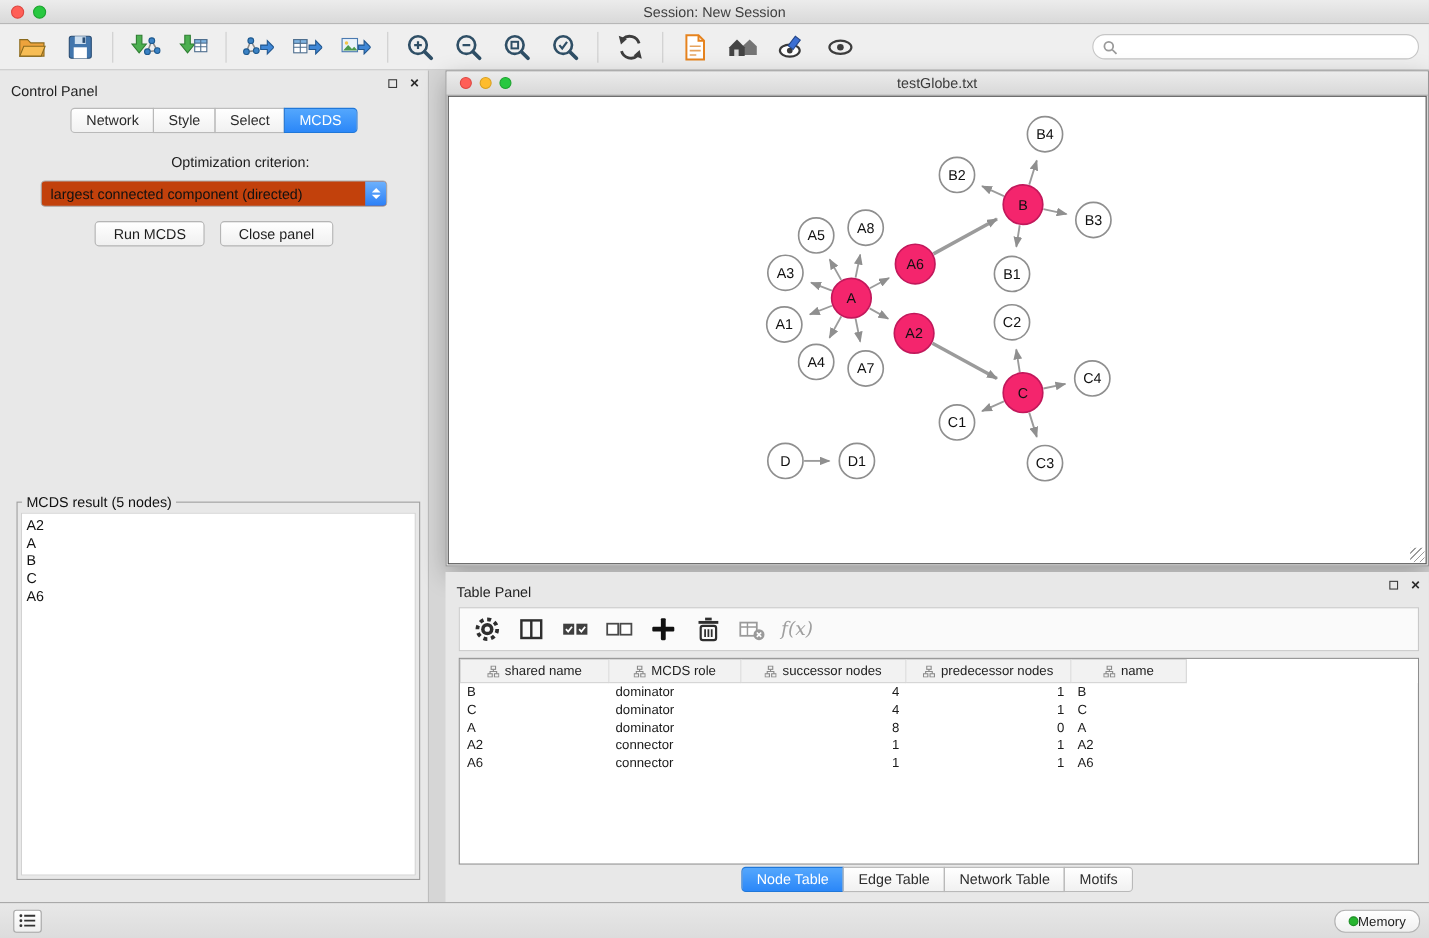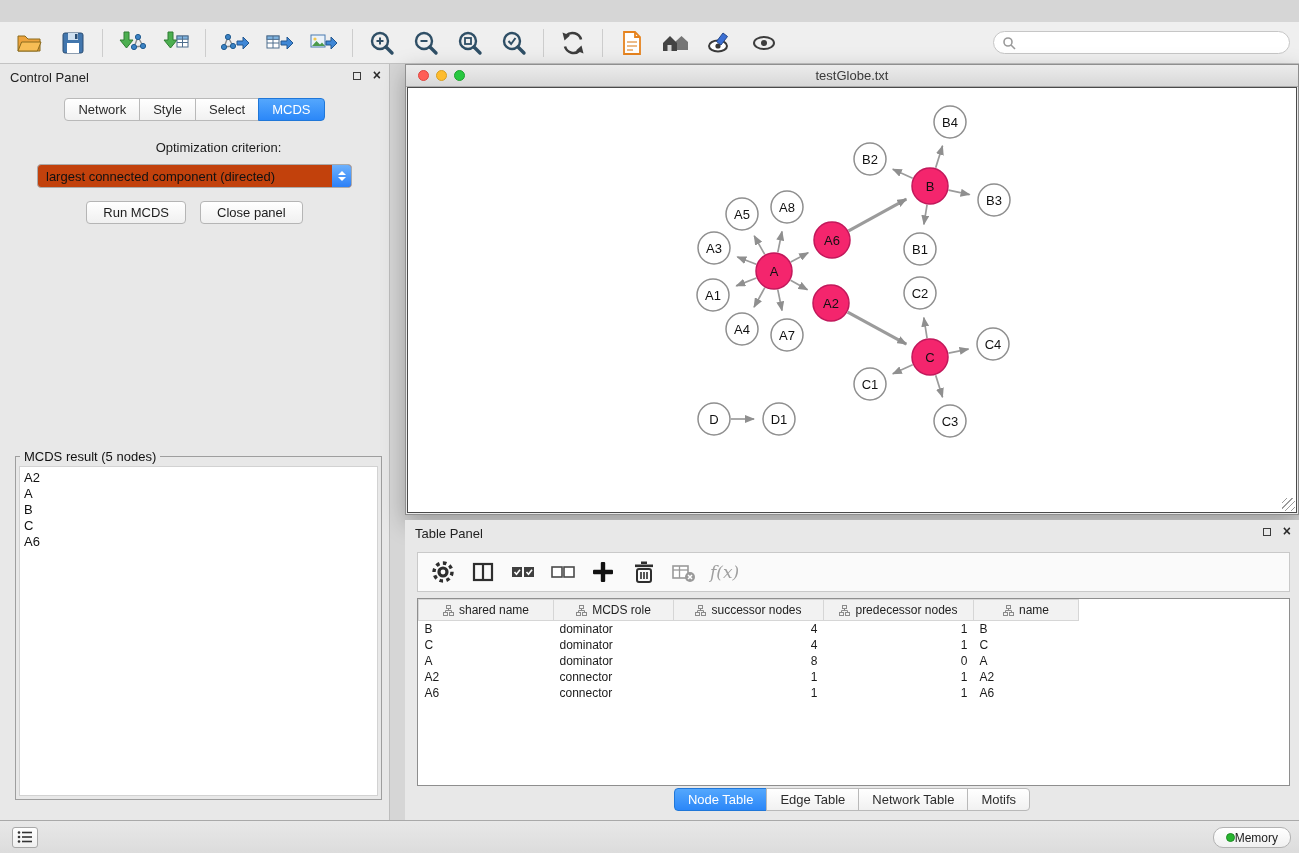--- a/index.html
+++ b/index.html
@@ -31,21 +31,21 @@
     display:flex; align-items:center; padding:0 8px; }
   .tb-search input { border:none; outline:none; flex:1; font-size:12px; height:18px;
     font-family:"Liberation Sans", sans-serif; background:transparent; margin-left:5px; }
 
   
   .workspace { position:absolute; top:64px; left:0; right:0; bottom:33px; background:#d6d6d6; }
 
   
   .control-panel { position:absolute; left:0; top:64px; width:390px; height:756px;
     background:#e8e8e8; border-right:1px solid #bdbdbd; }
-  .panel-header { position:relative; height:26px; display:flex; align-items:center;
+  .panel-header { position:relative; height:26px; display:flex; align-items:flex-end;
     padding:0 10px; font-size:13px; color:#222; }
   .panel-hbtns { position:absolute; right:8px; top:5px; display:flex; gap:9px; align-items:center; }
   .float-btn { width:13px; height:13px; background:transparent; border:none; display:flex;
     align-items:center; justify-content:center; cursor:default; }
   .float-box { width:8px; height:8px; border:1.5px solid #3c3c3c; display:inline-block; }
   .close-x { font-size:14px; font-weight:bold; color:#2b2b2b; background:none; border:none;
     line-height:13px; cursor:default; }
 
   .seg { display:flex; justify-content:center; }
   .seg-btn { background:linear-gradient(#ffffff,#f1f1f1); border:1px solid #b9b9b9;
@@ -128,20 +128,27 @@
     background:linear-gradient(#fff,#f0f0f0); border:1px solid #b2b2b2; border-radius:10px;
     display:flex; align-items:center; gap:0; padding:0 12px; font-size:12px; color:#1c1c1c;
     font-family:"Liberation Sans", sans-serif; cursor:default; }
   .memdot { width:9px; height:9px; border-radius:50%; background:#27b52f; border:1px solid #1d8c24; }
 </style>
 </head>
 <body>
 
 <div class="app">
 
+  <div class="titlebar">
+    <div class="traffic">
+      <span class="tl red"></span>
+      <span class="tl green"></span>
+    </div>
+    <div class="title">Session: New Session</div>
+  </div>
 
   <div class="toolbar">
     <div class="tb-group">
       <button class="tbbtn">
         <svg width="28" height="28" viewBox="0 0 28 28">
             <path d="M3 7h7l3 3h12v12H3z" fill="#eda33c" stroke="#8a6a1d"></path>
             <path d="M3 22l3.6-9H26l-3.6 9H3z" fill="#f7bd55" stroke="#8a6a1d"></path>
           </svg>
       </button>
       <button class="tbbtn">

